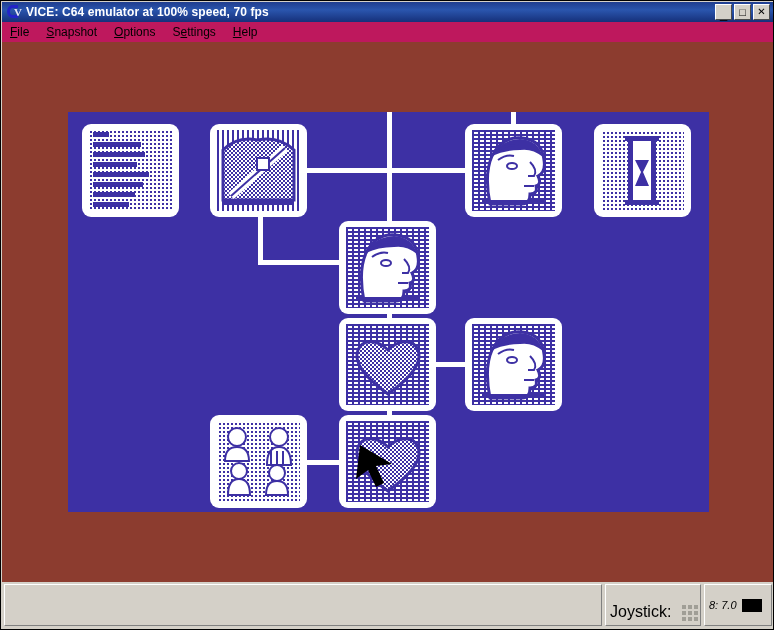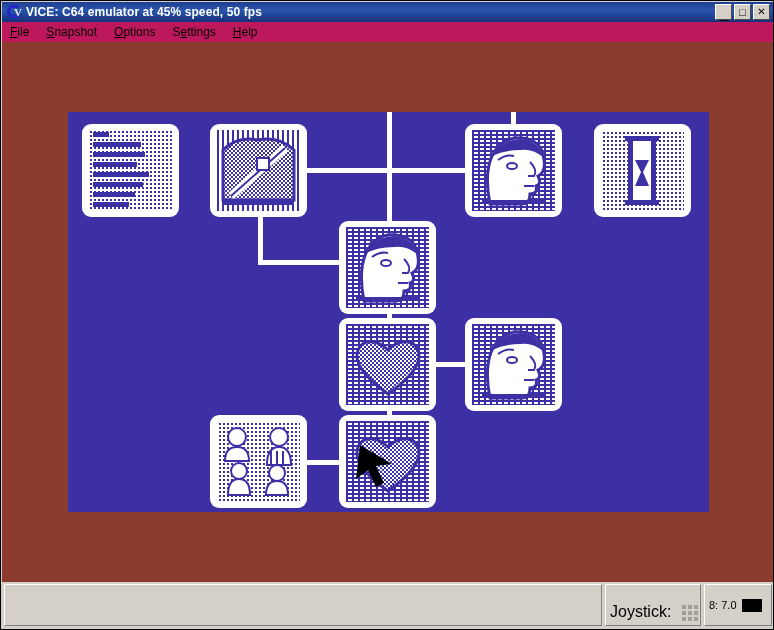--- a/index.html
+++ b/index.html
@@ -258,37 +258,38 @@
     flex: 0 0 auto;
     display: flex;
     align-items: center;
     padding-left: 4px;
     gap: 5px;
   }
   .drive-text {
     font-size: 11px;
     color: #000;
     white-space: nowrap;
+    font-style: italic;
   }
   .drive-led {
     width: 20px; height: 13px;
     background: #000000;
   }
 </style>
 </head>
 <body>
 
 <div class="app-window">
 
   <div class="title-bar">
     <div class="app-icon">
       <div class="c"></div>
       <div class="v">V</div>
     </div>
-    <div class="title-text">VICE: C64 emulator at 45% speed, 50 fps</div>
+    <div class="title-text">VICE: C64 emulator at 100% speed, 70 fps</div>
     <div class="win-buttons">
       <div class="win-btn min">
         <span class="g">_</span>
       </div>
       <div class="win-btn max">
         <span class="g">□</span>
       </div>
       <div class="win-btn close">
         <span class="g">✕</span>
       </div>

